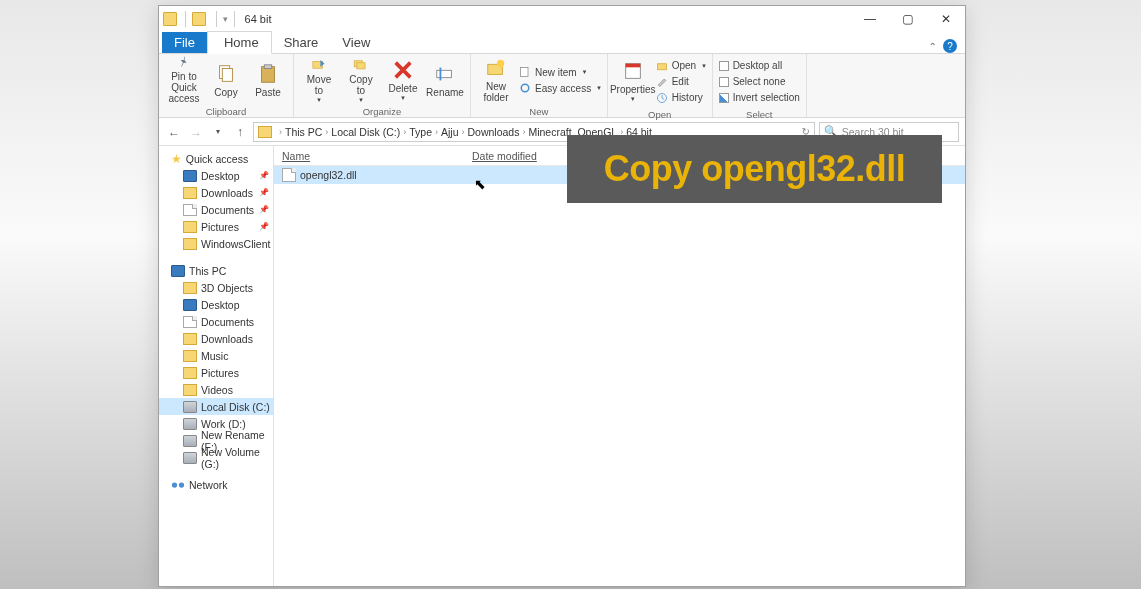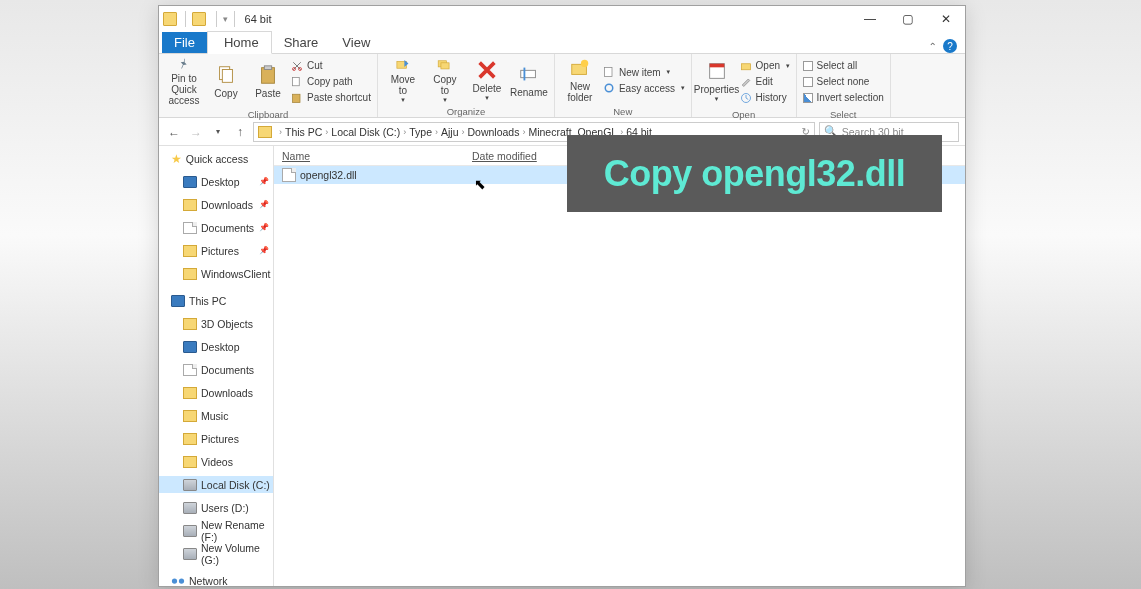--- a/index.html
+++ b/index.html
@@ -34,33 +34,33 @@
 .addr { flex: 1; height: 20px; border: 1px solid #ccc; display: flex; align-items: center; padding: 0 4px; font-size: 10.5px; color: #333; overflow: hidden; }
 .addr .folder-ico { width: 14px; height: 12px; background: #f7d774; border: 1px solid #d4a938; margin-right: 4px; flex-shrink: 0; }
 .addr .crumb { cursor: pointer; white-space: nowrap; }
 .addr .sep { margin: 0 3px; color: #888; font-size: 9px; }
 .addr .refresh { margin-left: auto; color: #888; font-size: 10px; }
 .search { width: 140px; height: 20px; border: 1px solid #ccc; display: flex; align-items: center; padding: 0 4px; font-size: 10.5px; color: #888; }
 .search .sico { margin-right: 4px; font-size: 11px; }
 .body { display: flex; height: calc(100% - 140px); }
 .nav { width: 115px; border-right: 1px solid #e0e0e0; overflow-y: auto; padding-top: 4px; font-size: 10.5px; background: #fff; }
 .nav-item { display: flex; align-items: center; height: 17px; padding-left: 12px; cursor: pointer; gap: 4px; color: #333; }
-.nav-item.sub { padding-left: 24px; margin-top: 6px; }
+.nav-item.sub { padding-left: 24px; }
 .nav-item.selected { background: #cce8ff; }
 .nav-item .pin { margin-left: auto; margin-right: 4px; color: #888; font-size: 8px; }
 .nav-item .nico { width: 14px; height: 12px; flex-shrink: 0; }
 .nav-sep { height: 10px; }
 .content { flex: 1; background: #fff; position: relative; }
 .colhead { height: 20px; border-bottom: 1px solid #e8e8e8; display: flex; align-items: center; font-size: 10.5px; color: #555; }
 .colhead div { padding-left: 8px; text-decoration: underline; }
 .row { height: 18px; display: flex; align-items: center; font-size: 10.5px; color: #333; padding-left: 8px; }
 .row.selected { background: #cce8ff; }
 .row .fico { width: 14px; height: 14px; margin-right: 4px; }
 .cursor { position: absolute; left: 200px; top: 30px; font-size: 14px; color: #000; pointer-events: none; }
-.annot { position: absolute; left: 567px; top: 135px; width: 375px; height: 77px; background: #5a5a5a; color: #5eead4; font-size: 36px; font-weight: 600; display: flex; align-items: center; justify-content: center; font-family: "Segoe UI", Arial; letter-spacing: -0.5px; }
+.annot { position: absolute; left: 567px; top: 135px; width: 375px; height: 68px; background: #5a5a5a; color: #eab308; font-size: 36px; font-weight: 600; display: flex; align-items: center; justify-content: center; font-family: "Segoe UI", Arial; letter-spacing: -0.5px; }
 .arrow { position: absolute; left: 627px; top: 160px; width: 100px; height: 26px; pointer-events: none; }
 .folder-yellow { background: #f7d774; border: 1px solid #d4a938; }
 .disk { background: linear-gradient(#cfd4da, #a8afb8); border: 1px solid #888; border-radius: 1px; }
 .monitor { background: #3a7bbf; border: 1px solid #2a5a8f; border-radius: 1px; }
 .docico { background: #fff; border: 1px solid #aaa; position: relative; }
 .docico:after { content: ""; position: absolute; right: -1px; top: -1px; width: 4px; height: 4px; background: #eee; border-left: 1px solid #aaa; border-bottom: 1px solid #aaa; }
 .star { color: #f7c948; font-size: 12px; }
 svg.ico { width: 22px; height: 22px; }
 svg.mini { width: 12px; height: 12px; }
 </style>
@@ -115,42 +115,20 @@
             </svg>
           <span>Copy</span>
         </div>
         <div class="rbig">
           <svg class="ico" viewBox="0 0 24 24">
               <rect x="5" y="4" width="14" height="17" fill="#d9b15a" stroke="#a5843a"></rect>
               <rect x="8" y="2" width="8" height="4" fill="#ccc" stroke="#888"></rect>
             </svg>
           <span>Paste</span>
         </div>
-        <div class="rlist">
-          <div class="rlist-item">
-              <svg class="mini" viewBox="0 0 16 16">
-                <path stroke="#555" fill="none" d="M3 3l10 10M13 3L3 13"></path>
-                <circle cx="4" cy="12" r="2" fill="none" stroke="#c33"></circle>
-                <circle cx="12" cy="12" r="2" fill="none" stroke="#c33"></circle>
-              </svg>
-              <span>Cut</span>
-            </div>
-          <div class="rlist-item">
-              <svg class="mini" viewBox="0 0 16 16">
-                <rect x="2" y="2" width="9" height="11" fill="#fff" stroke="#888"></rect>
-              </svg>
-              <span>Copy path</span>
-            </div>
-          <div class="rlist-item">
-              <svg class="mini" viewBox="0 0 16 16">
-                <rect x="2" y="3" width="10" height="11" fill="#d9b15a" stroke="#a5843a"></rect>
-              </svg>
-              <span>Paste shortcut</span>
-            </div>
-        </div>
       </div>
       <div class="rgroup-label">Clipboard</div>
     </div>
 
     <div class="rgroup">
       <div class="rgroup-body">
         <div class="rbig">
           <svg class="ico" viewBox="0 0 24 24">
               <rect x="3" y="8" width="14" height="10" fill="#f7d774" stroke="#d4a938"></rect>
               <path d="M14 6l6 5-6 5z" fill="#4a8fd6"></path>
@@ -250,21 +228,21 @@
         </div>
       </div>
       <div class="rgroup-label">Open</div>
     </div>
 
     <div class="rgroup">
       <div class="rgroup-body">
         <div class="rlist">
           <div class="rlist-item">
               <div class="chk"></div>
-              <span>Select all</span>
+              <span>Desktop all</span>
             </div>
           <div class="rlist-item">
               <div class="chk"></div>
               <span>Select none</span>
             </div>
           <div class="rlist-item">
               <div class="chk" style="background:linear-gradient(45deg,#4a8fd6 50%,#fff 50%)"></div>
               <span>Invert selection</span>
             </div>
         </div>
@@ -367,21 +345,21 @@
           <div class="nav-item sub">
             <div class="nico folder-yellow"></div>
             <span>Videos</span>
           </div>
           <div class="nav-item sub selected">
             <div class="nico disk"></div>
             <span>Local Disk (C:)</span>
           </div>
           <div class="nav-item sub">
             <div class="nico disk"></div>
-            <span>Users (D:)</span>
+            <span>Work (D:)</span>
           </div>
           <div class="nav-item sub">
             <div class="nico disk"></div>
             <span>New Rename (F:)</span>
           </div>
           <div class="nav-item sub">
             <div class="nico disk"></div>
             <span>New Volume (G:)</span>
           </div>
         </div>

